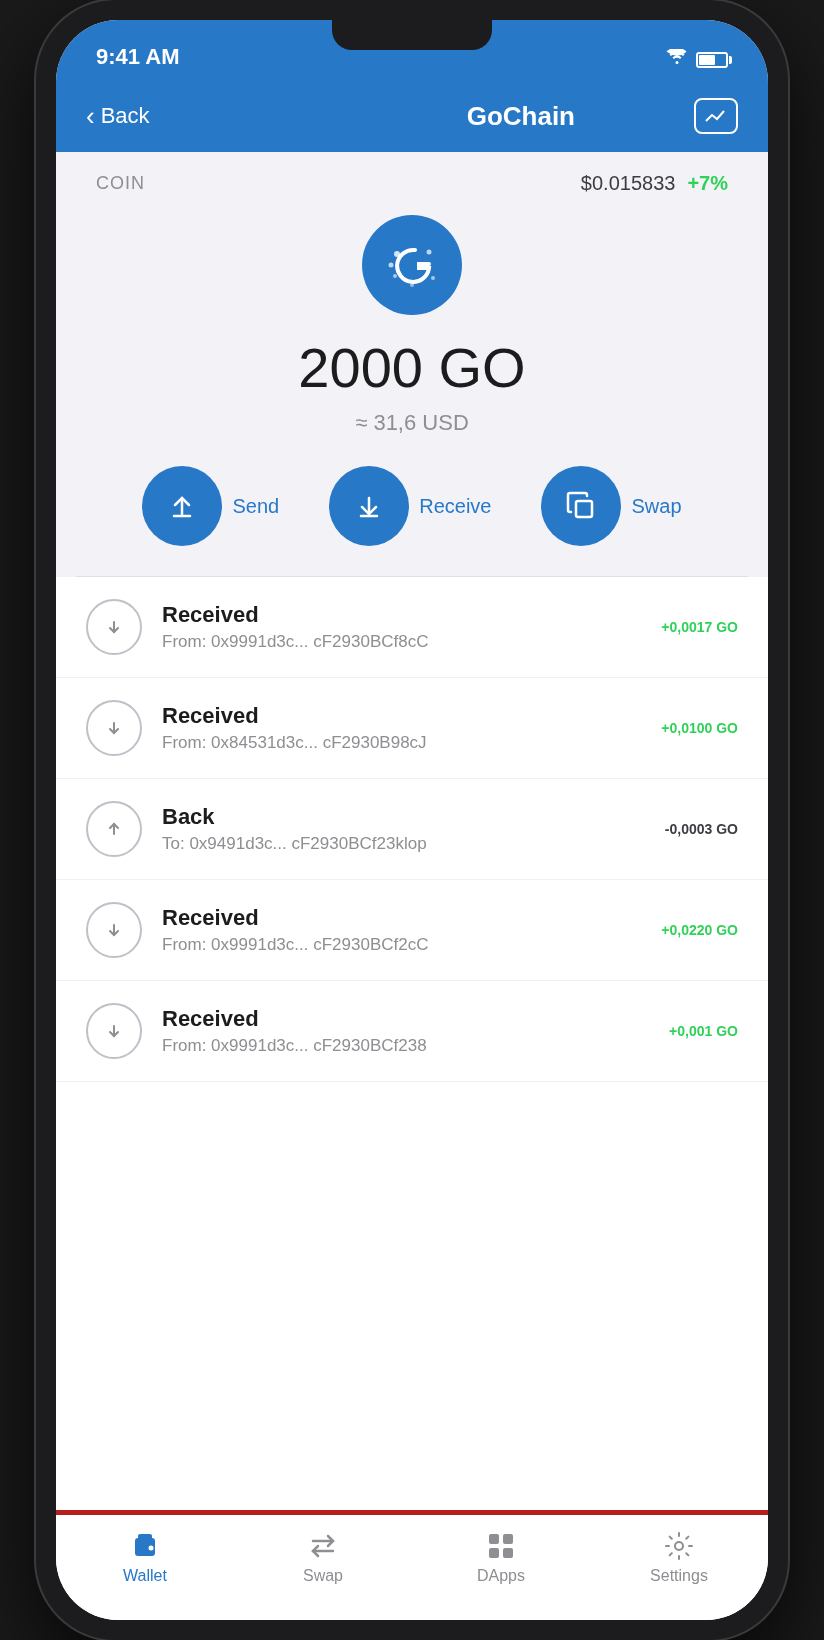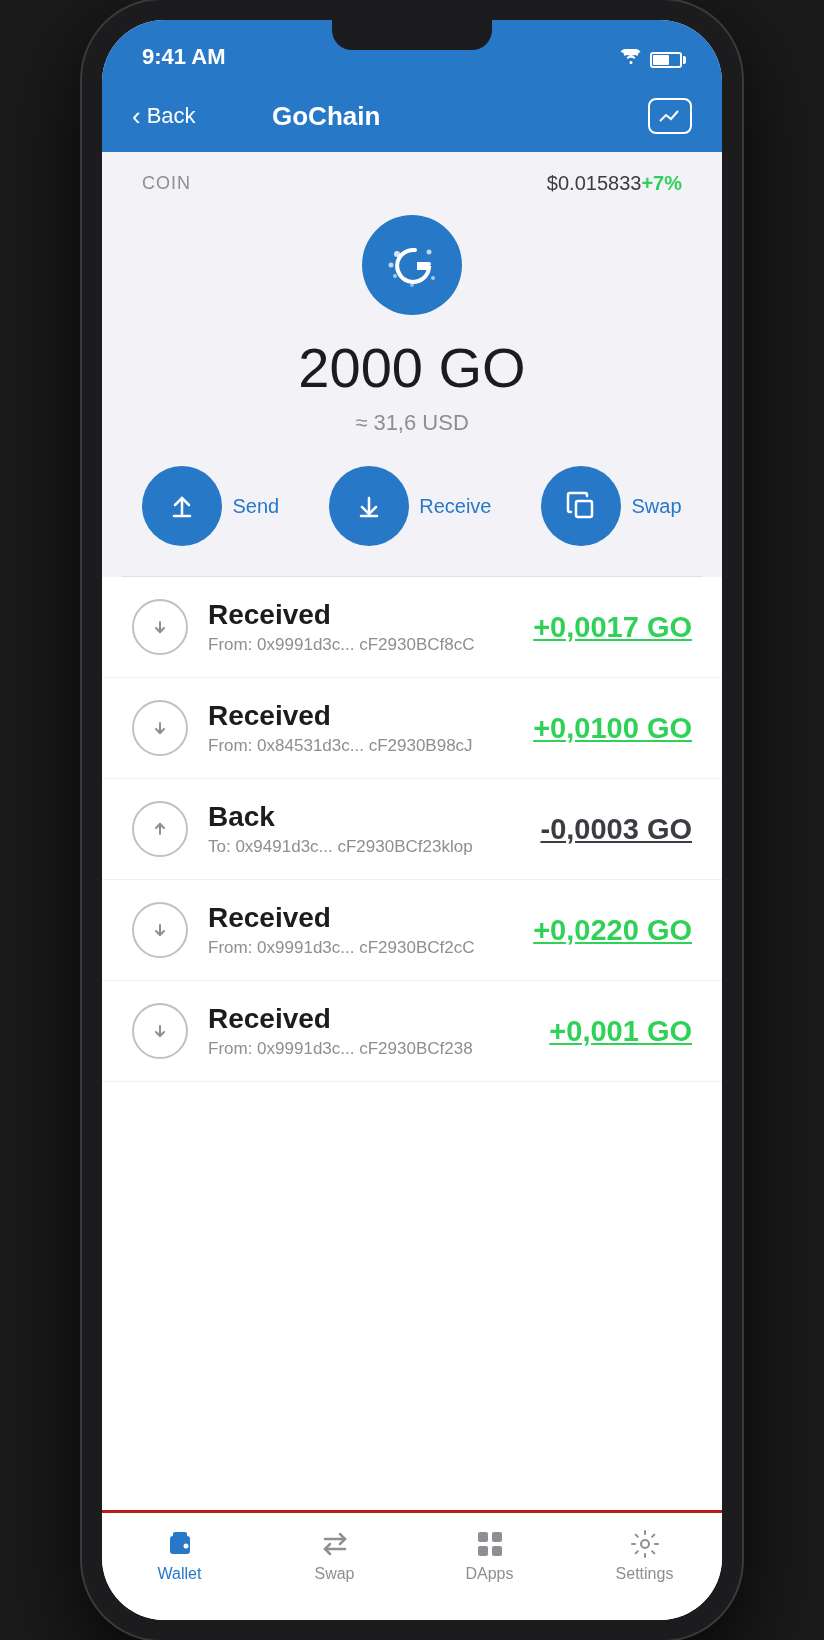--- a/index.html
+++ b/index.html
@@ -5,21 +5,21 @@
     * { margin: 0; padding: 0; box-sizing: border-box; }
     body {
       background: #1a1a1a;
       display: flex;
       justify-content: center;
       align-items: center;
       min-height: 100vh;
       font-family: -apple-system, BlinkMacSystemFont, 'Segoe UI', sans-serif;
     }
     .phone-frame {
-      width: 660px;
+      width: 752px;
       height: 1640px;
       background: #1c1c1e;
       border-radius: 80px;
       position: relative;
       box-shadow: 0 0 0 2px #3a3a3a, 0 30px 80px rgba(0,0,0,0.8);
       overflow: hidden;
     }
     .phone-screen {
       position: absolute;
       top: 20px;
@@ -116,21 +116,21 @@
     }
     .nav-back-chevron {
       font-size: 26px;
       font-weight: 300;
     }
     .nav-title {
       color: white;
       font-size: 26px;
       font-weight: 600;
       flex: 2;
-      text-align: left;
+      text-align: right;
     }
     .nav-chart-btn {
       flex: 1;
       display: flex;
       justify-content: flex-end;
     }
     .chart-icon-box {
       border: 2px solid white;
       border-radius: 8px;
       width: 44px;
@@ -160,21 +160,21 @@
     }
     .coin-label {
       color: #8e8e93;
       font-size: 18px;
       font-weight: 500;
       letter-spacing: 1px;
     }
     .coin-price-row {
       display: flex;
       align-items: flex-start;
-      gap: 0;
+      gap: 12px;
       margin-left: 46px;
     }
     .coin-price {
       color: #3c3c43;
       font-size: 20px;
     }
     .coin-change {
       color: #30d158;
       font-size: 20px;
       font-weight: 600;
@@ -275,44 +275,43 @@
       width: 26px;
       height: 26px;
       stroke: #8e8e93;
       fill: none;
       stroke-width: 2;
     }
     .tx-info {
       flex: 1;
     }
     .tx-type {
-      font-size: 28px;
+      font-size: 22px;
       font-weight: 600;
       color: #1c1c1e;
       margin-bottom: 4px;
     }
     .tx-address {
       font-size: 17px;
       color: #8e8e93;
     }
     .tx-amount {
-      font-size: 29px;
+      font-size: 14px;
       font-weight: 600;
-      text-decoration: underline;
     }
     .tx-amount.positive { color: #30d158; }
     .tx-amount.negative { color: #3c3c43; }
     
     .bottom-nav {
       background: white;
       height: 110px;
       display: flex;
       align-items: flex-start;
       padding-top: 14px;
-      border-top: 3px solid #b91c1c;
+      border-top: 5px solid #b91c1c;
       flex-shrink: 0;
     }
     .bottom-nav-item {
       flex: 1;
       display: flex;
       flex-direction: column;
       align-items: center;
       gap: 4px;
       cursor: pointer;
     }

